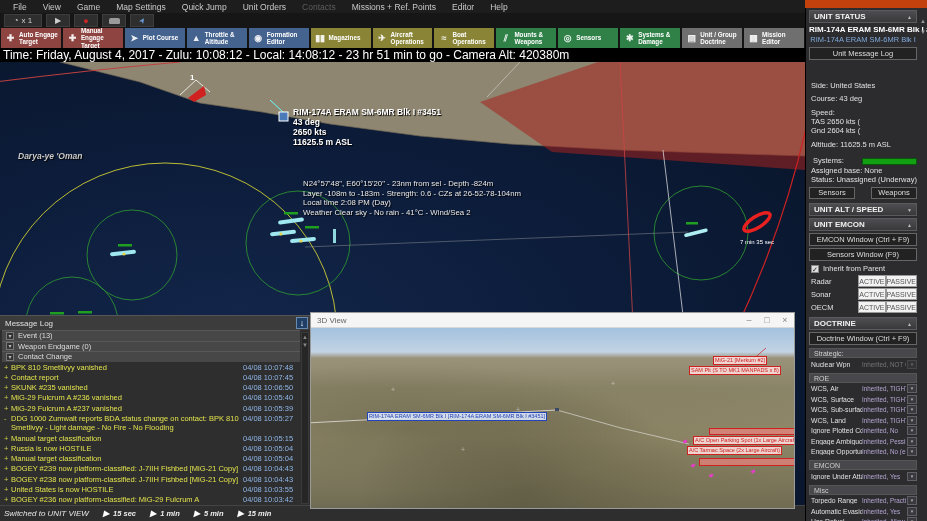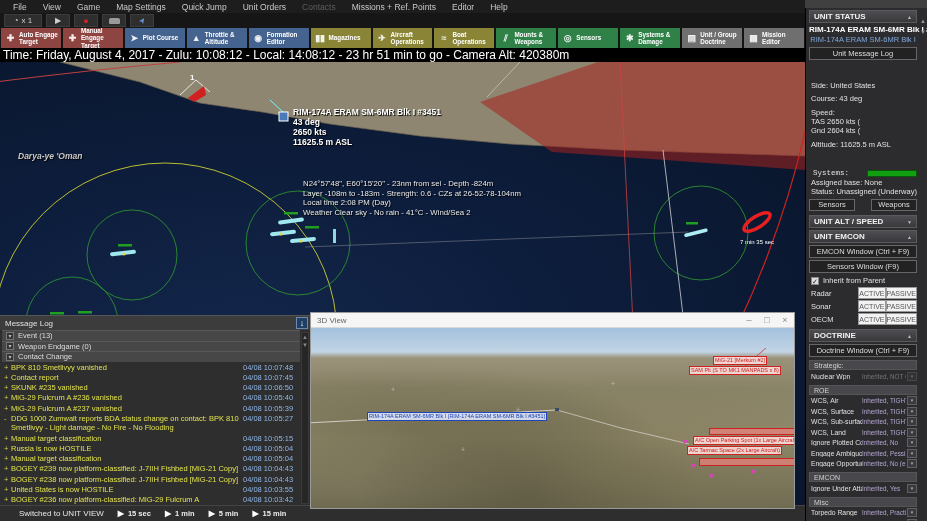--- a/index.html
+++ b/index.html
@@ -1,18 +1,18 @@
 <!DOCTYPE html>
 <html><head>
 <meta charset="utf-8">
 <style>
   * { margin:0; padding:0; box-sizing:border-box; }
   html,body { background:#000; }
   body { font-family:"Liberation Sans", sans-serif; }
-  #app { position:relative; width:927px; height:521px; overflow:hidden; background:#404040; }
+  #app { position:relative; width:927px; height:521px; overflow:hidden; background:#c2410c; }
 
   
   .menubar { position:absolute; left:0; top:0; width:805px; height:13px; background:#1d1d1d; display:flex; align-items:center; padding-left:6px; gap:2px; z-index:9; }
   .menuitem { color:#c9c9c9; font-size:8.5px; padding:0 7px; white-space:nowrap; cursor:default; }
   .menuitem.disabled { color:#5d5d5d; }
 
   
   .ctrlrow { position:absolute; left:0; top:13px; width:805px; height:15px; background:#161616; display:flex; align-items:center; gap:4px; padding-left:4px; z-index:9; }
   .cbtn { height:13px; min-width:24px; background:#2e2e2e; border:1px solid #3d3d3d; color:#cfcfcf; display:flex; align-items:center; justify-content:center; font-size:8px; gap:3px; padding:0 4px; }
   .cbtn .rec { color:#cc2525; font-size:9px; }
@@ -64,36 +64,36 @@
       linear-gradient(to bottom, #a3c1de 0px, #c2d4e4 24px, #9a937a 30px, #8a8468 60px, #938c6d 110px, #6f6b52 180px);
   }
   .lbl3d { position:absolute; font-size:5.5px; line-height:7px; white-space:nowrap; padding:0 1px; border:1px solid; }
   .lbl-red { background:rgba(255,225,225,.85); border-color:#cc2222; color:#cc2222; }
   .lbl-blue { background:rgba(225,235,255,.85); border-color:#2244bb; color:#2244bb; }
   .facbar { position:absolute; border:1px solid #cc2222; background:rgba(255,130,130,.6); }
   .magdot { position:absolute; width:4px; height:2.5px; background:#e040c0; transform:rotate(-30deg); }
   .plus3d { position:absolute; color:rgba(255,255,255,.45); font-size:7px; }
 
   
-  .statusbar { position:absolute; left:0; top:505px; width:805px; height:16px; background:#2e2e2e; border-top:1px solid #444; display:flex; align-items:center; gap:14px; padding-left:19px; color:#e6e6e6; font-size:8px; z-index:5; }
+  .statusbar { position:absolute; left:0; top:505px; width:805px; height:16px; background:#2e2e2e; border-top:1px solid #444; display:flex; align-items:center; gap:14px; padding-left:4px; color:#e6e6e6; font-size:8px; z-index:5;font-style:italic; }
   .spd { display:flex; align-items:center; gap:4px; font-weight:bold; font-size:7.5px; color:#eee; }
   .spd .tri { color:#fff; font-size:8px; }
 
   
   .rpanel { position:absolute; left:805px; top:8px; width:122px; height:521px; background:#2c2c2f; border-left:1px solid #000; z-index:10; color:#e0e0e0; }
   .rp-inner { padding:2px 10px 0 3px; }
   .sechead { height:13px; background:linear-gradient(#4e4e52,#39393c); border:1px solid #5a5a5e; color:#f0f0f0; font-size:8px; font-weight:bold; display:flex; align-items:center; padding:0 4px; margin-bottom:2px; }
   .sechead .sp { flex:1; }
   .sechead .chev { font-size:5px; color:#bbb; }
   .rp-title { font-size:8px; font-weight:bold; color:#fff; text-align:center; line-height:10px; margin-top:2px; white-space:nowrap; }
   .rp-link { font-size:7.5px; color:#7fa8d8; text-align:center; line-height:10px; white-space:nowrap; }
   .rp-btn { display:block; width:100%; height:13px; background:#222; border:1px solid #666; color:#ddd; font-size:7.5px; text-align:center; line-height:11px; margin:2px 0; font-family:"Liberation Sans", sans-serif; }
   .rp-line { font-size:7.5px; line-height:10px; padding-left:2px; white-space:nowrap; }
   .rp-line.tight { line-height:9px; }
-  .sysrow { display:flex; align-items:center; gap:18px; margin-top:18px; padding-left:2px;font-family:Liberation Mono, monospace; }
+  .sysrow { display:flex; align-items:center; gap:18px; margin-top:6px; padding-left:2px; }
   .sysbar { width:62px; height:7px; background:#12a012; border:1px solid #0a560a; }
   .sw-row { display:flex; justify-content:space-between; margin:3px 0 4px; }
   .sw-btn { width:46px; height:12px; background:#222; border:1px solid #666; color:#ddd; font-size:7.5px; line-height:10px; text-align:center; }
   .chkrow { display:flex; align-items:center; gap:4px; font-size:7.5px; margin:3px 0 2px 2px; }
   .chk { width:8px; height:8px; background:#ddd; border:1px solid #888; color:#222; font-size:7px; line-height:8px; text-align:center; }
   .em-row { display:flex; align-items:center; margin:0 0 1px 2px; }
   .em-row .eml { width:52px; font-size:7.5px; }
   .em-cell { flex:1; height:12px; background:#f2f2f2; border:1px solid #9a9a9a; color:#555; font-size:7px; line-height:11px; text-align:center; }
   .subbar { height:10px; background:#48484c; color:#cfcfcf; font-size:7px; line-height:10px; padding-left:4px; margin:3px 0 1px; border:1px solid #555; }
   .doc-row { display:flex; align-items:center; height:10.5px; padding-left:2px; }

